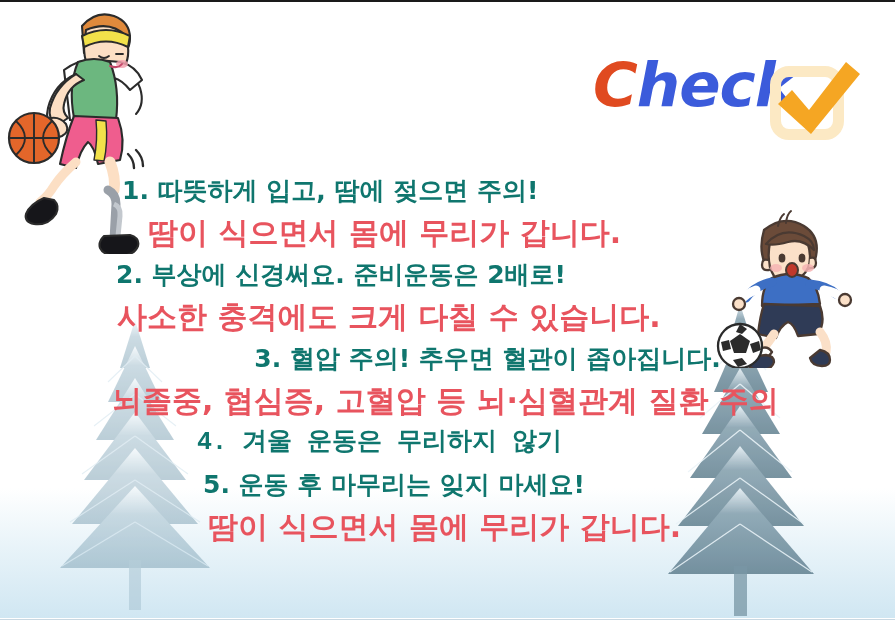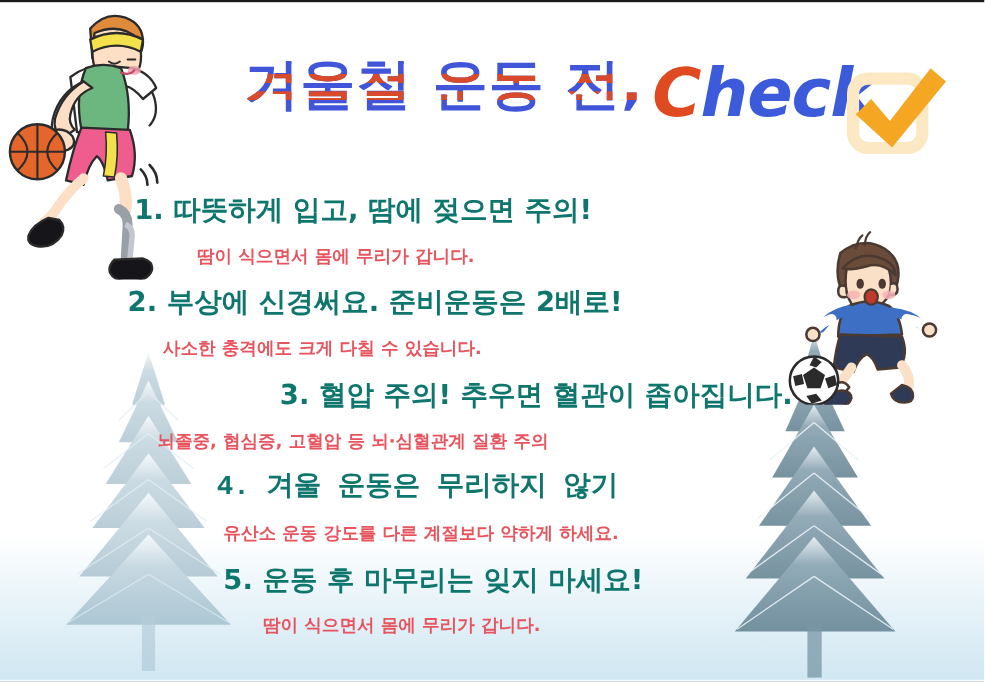--- a/index.html
+++ b/index.html
@@ -126,26 +126,25 @@
   }
   .tip { margin: 0; }
   .tip-main {
     font-size: 25px;
     font-weight: 600;
     color: #0f766e;
     line-height: 42px;
     white-space: nowrap;
   }
   .tip-sub {
-    font-size: 16px;
+    font-size: 30px;
     font-weight: 600;
     color: #e8545e;
     line-height: 42px;
     white-space: nowrap;
-    margin-left: 31px;
   }
   
   .tip1 .tip-main { padding-left: 122px; }
   .tip1 .tip-sub  { padding-left: 148px; }
   .tip2 .tip-main { padding-left:  116px; }
   .tip2 .tip-sub  { padding-left: 117px; }
   .tip3 .tip-main { padding-left:  80px; text-align: center; }
   .tip3 .tip-sub  { padding-left: 112px; }
   .tip4 .tip-main { padding-left: 197px; font-family: Liberation Mono, monospace; }
   .tip4 .tip-sub  { padding-left: 172px; }
@@ -226,24 +225,20 @@
         <line x1="108" y1="180" x2="172" y2="226"></line>
         <line x1="108" y1="226" x2="38" y2="274"></line>
         <line x1="108" y1="226" x2="180" y2="274"></line>
       </g>
       <rect x="102" y="268" width="13" height="50" fill="#6e8d9c" opacity="0.75"></rect>
     </svg>
   </div>
 
   <div class="header">
 
-    <div class="title-kr">
-      <span>겨울철 운동 전,</span>
-      <span class="stripe">겨울철 운동 전,</span>
-    </div>
 
     <div class="check-word">
       <span class="c-red">C</span><span>heck</span>
     </div>
 
     <div class="check-box">
       <div class="box"></div>
       <svg class="tick" width="96" height="92" viewBox="0 0 96 92">
         <polygon points="12,44 26,30 43,50 80,2 94,14 45,74" fill="#f5a623"></polygon>
       </svg>
@@ -258,21 +253,20 @@
     <div class="tip tip2">
       <div class="tip-main">2. 부상에 신경써요. 준비운동은 2배로!</div>
       <div class="tip-sub">사소한 충격에도 크게 다칠 수 있습니다.</div>
     </div>
     <div class="tip tip3">
       <div class="tip-main">3. 혈압 주의! 추우면 혈관이 좁아집니다.</div>
       <div class="tip-sub">뇌졸중, 협심증, 고혈압 등 뇌·심혈관계 질환 주의</div>
     </div>
     <div class="tip tip4">
       <div class="tip-main">4. 겨울 운동은 무리하지 않기</div>
-      <div class="tip-sub">유산소 운동 강도를 다른 계절보다 약하게 하세요.</div>
     </div>
     <div class="tip tip5">
       <div class="tip-main">5. 운동 후 마무리는 잊지 마세요!</div>
       <div class="tip-sub">땀이 식으면서 몸에 무리가 갑니다.</div>
     </div>
   </div>
 
   <div class="illus" id="basketball-player">
     <svg viewBox="0 0 168 250" width="168" height="250">
       <g stroke="#2b2b2b" stroke-width="2.1" stroke-linejoin="round" stroke-linecap="round">

